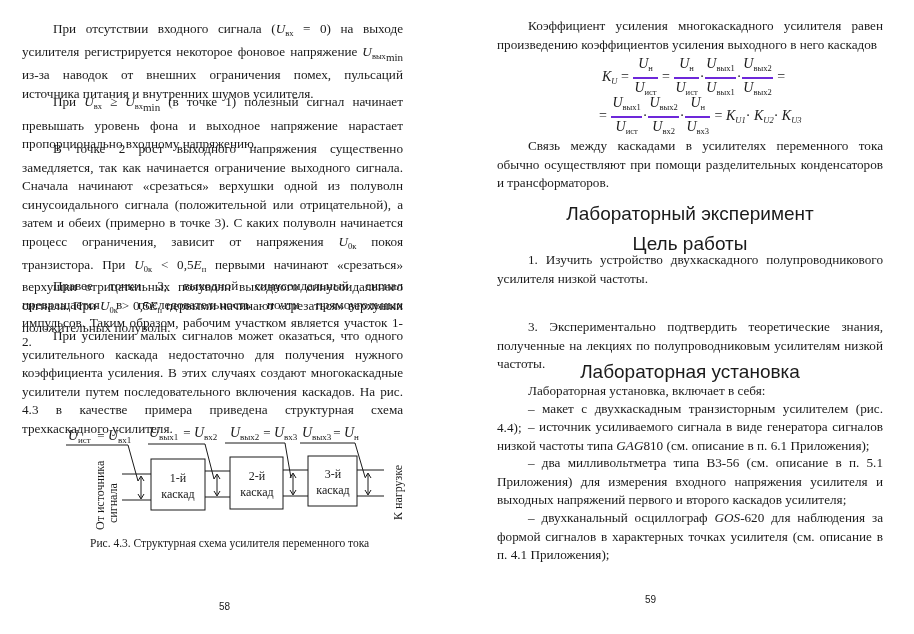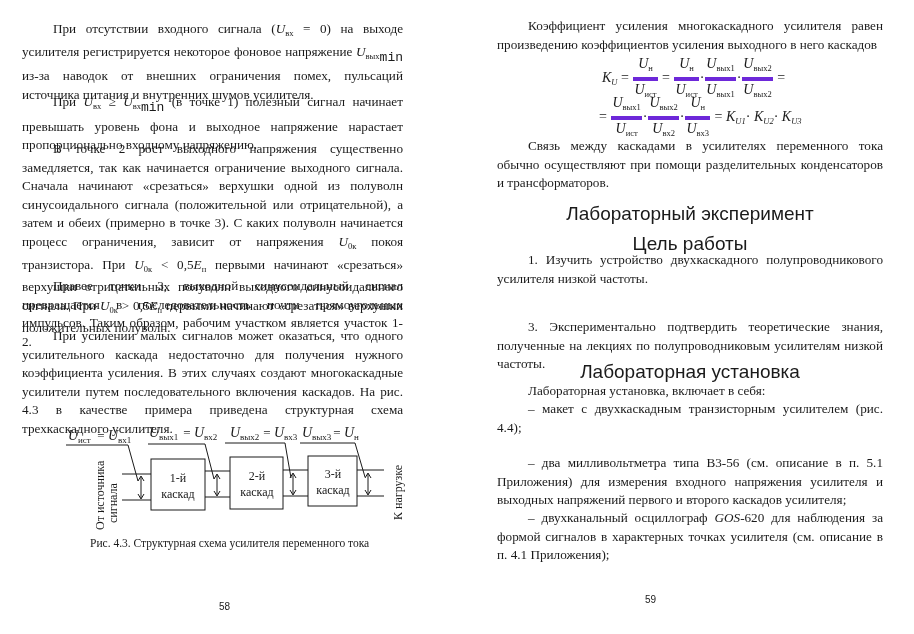--- a/index.html
+++ b/index.html
@@ -7,24 +7,24 @@
          font-family: "Liberation Serif", serif; color: #1a1a1a; }
   .page { position: absolute; top: 0; height: 634px; }
   #page-left { left: 0; width: 457px; }
   #page-right { left: 457px; width: 457px; }
   .para { position: absolute; font-size: 13.2px; line-height: 18.6px; text-align: justify; margin: 0; }
   .para .ind { display: inline-block; width: 31px; }
   .head { position: absolute; font-family: "Liberation Sans", sans-serif; font-size: 19px; text-align: center; margin: 0; }
   .pagenum { position: absolute; font-family: "Liberation Sans", sans-serif; font-size: 10px; }
   i { font-style: italic; }
   sub { font-size: 8.5px; vertical-align: -3px; font-style: normal; }
-  sub sub { font-size: 13px; vertical-align: -2px; font-family: Liberation Mono, monospace; }
+  sub sub { font-size: 11px; vertical-align: -2px; }
   .frac { display: inline-block; vertical-align: middle; text-align: center; margin: 0 1px; }
   .frac > span { display: block; line-height: 17px; padding: 0 1px; }
-  .frac > span.num { border-bottom: 4px solid #6d28d9; }
+  .frac > span.num { border-bottom: 2px solid #6d28d9; }
   .formula { position: absolute; font-size: 14px; white-space: nowrap; }
   .caption { position: absolute; font-size: 11.5px; font-family: "Liberation Serif", serif; }
   svg text { font-family: "Liberation Serif", serif; fill: #1a1a1a; }
 </style>
 </head>
 <body>
 
 <div class="page" id="page-left">
 
   <p class="para" style="left:22px; top:20px; width:381px;">
@@ -184,20 +184,23 @@
   </p>
 
   <h3 class="head" style="left:40px; top:361px; width:386px; font-weight:normal;">Лабораторная установка</h3>
 
   <p class="para" style="left:40px; top:382px; width:386px;">
     <span class="ind"></span><span>Лабораторная установка, включает в себя:</span>
   </p>
   <p class="para" style="left:40px; top:400px; width:386px;">
     <span class="ind"></span><span>– макет с двухкаскадным транзисторным усилителем (рис. 4.4);</span>
   </p>
+  <p class="para" style="left:40px; top:418px; width:386px;">
+    <span class="ind"></span><span>– источник усиливаемого сигнала в виде генератора сигналов низкой частоты типа </span><i>GAG</i><span>810 (см. описание в п. 6.1 Приложения);</span>
+  </p>
   <p class="para" style="left:40px; top:454px; width:386px;">
     <span class="ind"></span><span>– два милливольтметра типа В3-56 (см. описание в п. 5.1 Приложения) для измерения входного напряжения усилителя и выходных напряжений первого и второго каскадов усилителя;</span>
   </p>
   <p class="para" style="left:40px; top:509px; width:386px;">
     <span class="ind"></span><span>– двухканальный осциллограф </span><i>GOS</i><span>-620 для наблюдения за формой сигналов в характерных точках усилителя (см. описание в п. 4.1 Приложения);</span>
   </p>
 
   <div class="pagenum" style="left:188px; top:594px;">59</div>
 </div>
 

